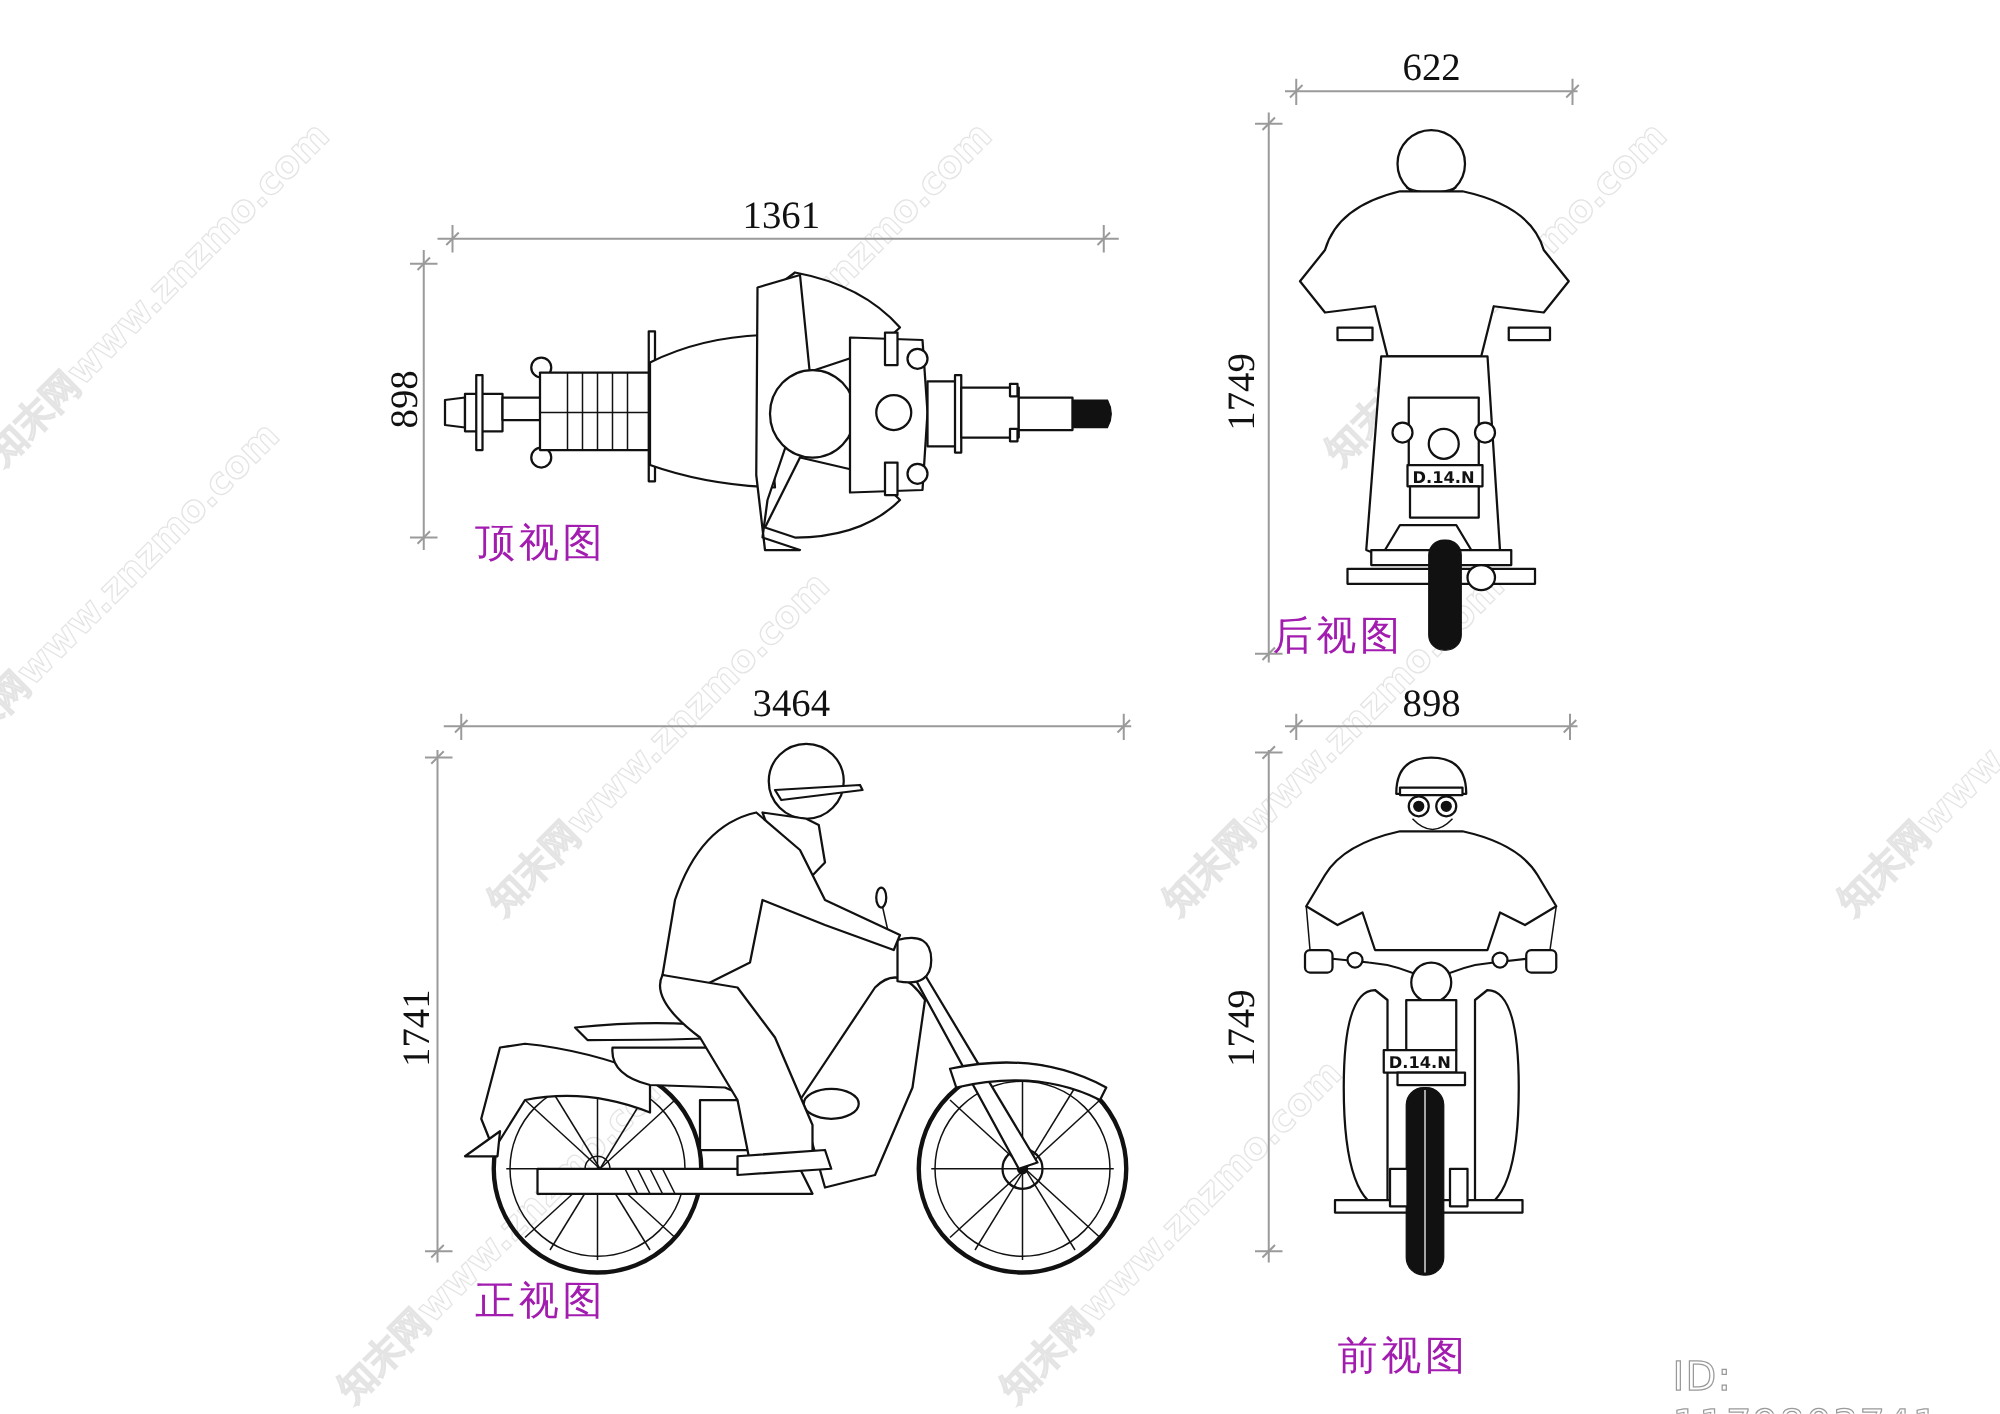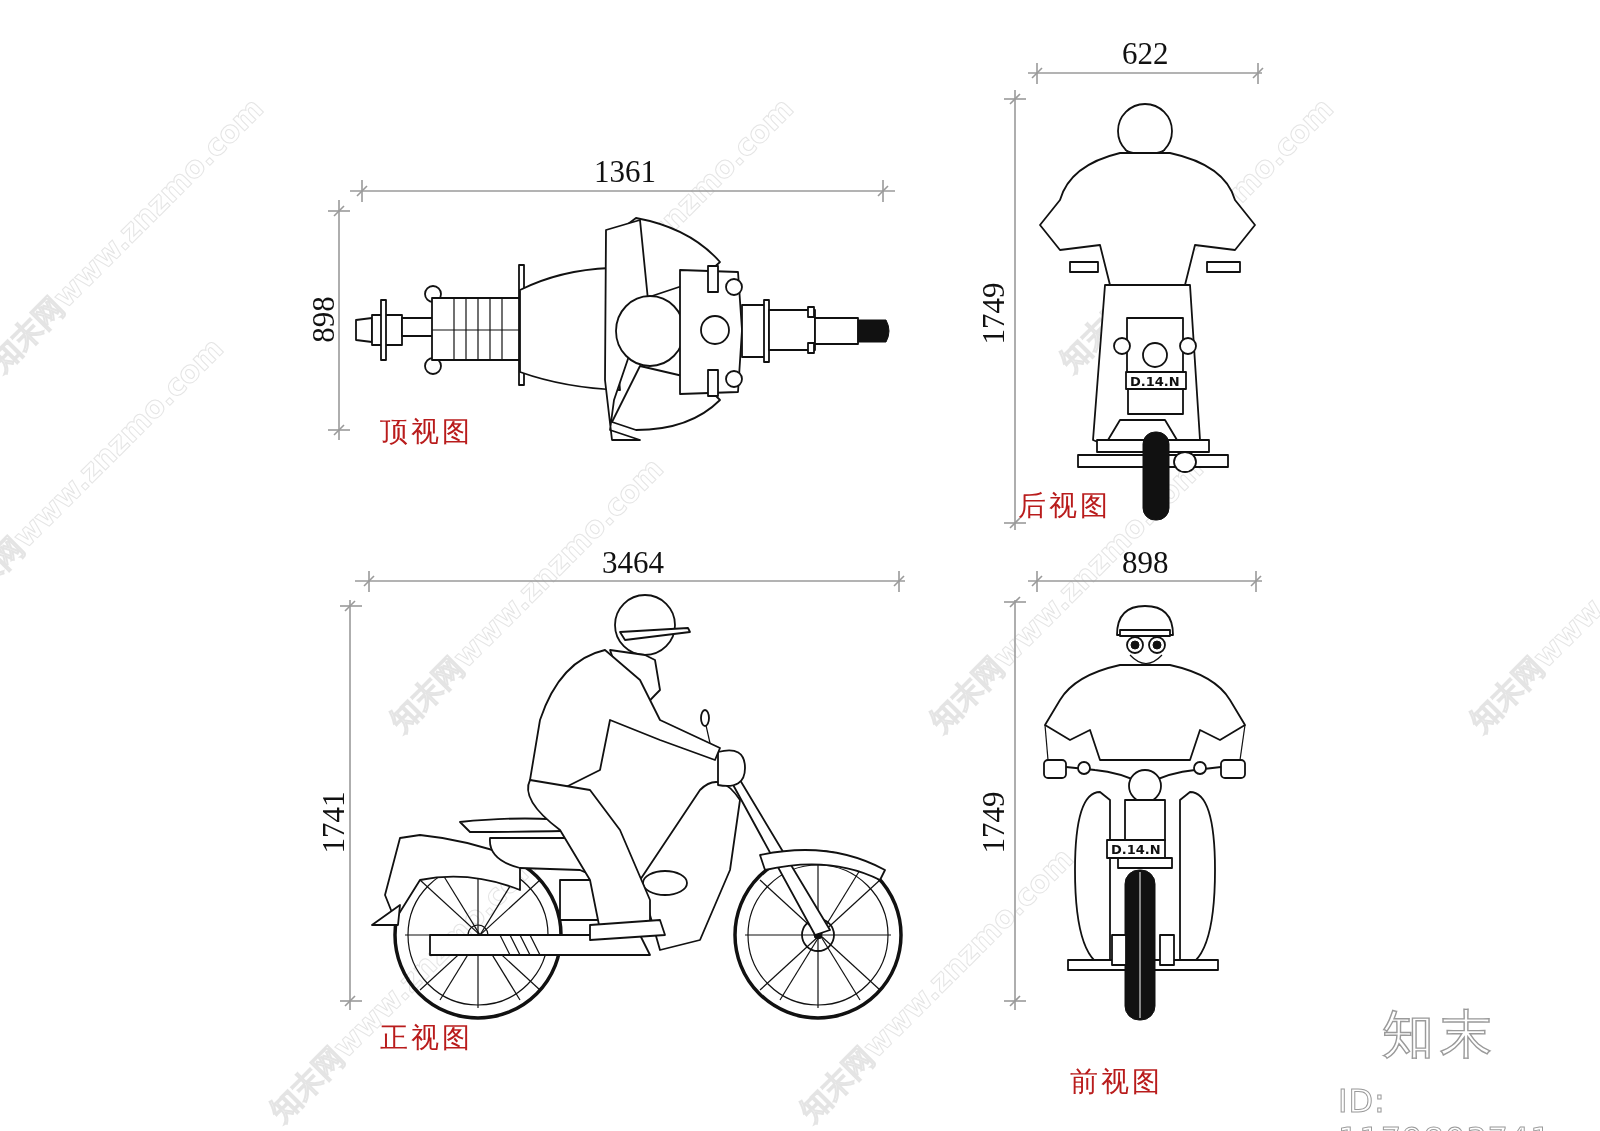--- a/index.html
+++ b/index.html
@@ -3,21 +3,21 @@
 <meta charset="utf-8">
 <style>
   html, body { margin: 0; padding: 0; background: #ffffff; }
   body { width: 1600px; height: 1131px; position: relative; overflow: hidden;
          font-family: "DejaVu Serif", "Liberation Serif", serif; }
   .canvas { position: absolute; left: 0; top: 0; width: 1600px; height: 1131px; }
   .dim-text { position: absolute; font-family: "Liberation Serif", "DejaVu Serif", serif;
               font-size: 31px; color: #111; line-height: 1; }
   .dim-text.vert { transform: rotate(-90deg); transform-origin: center center; }
   .view-label { position: absolute; font-family: "DejaVu Sans", "Liberation Sans", sans-serif;
-                font-size: 28px; color: #b91c1c; line-height: 1; letter-spacing: 3px; }
+                font-size: 32px; color: #a21caf; line-height: 1; letter-spacing: 3px; }
   .brand { position: absolute; left: 1382px; top: 1000px; font-family: "DejaVu Sans", sans-serif;
            font-size: 52px; color: #fff; -webkit-text-stroke: 1.4px #9a9a9a; letter-spacing: 6px; }
   .brand-id { position: absolute; left: 1338px; top: 1082px; font-family: "DejaVu Sans", sans-serif;
               font-size: 32px; color: #fff; -webkit-text-stroke: 1px #9a9a9a; letter-spacing: 1px; }
   .wm { position: absolute; font-family: "DejaVu Sans", sans-serif; font-size: 30px; font-weight: bold;
         color: #fff; -webkit-text-stroke: 1px #e2e2e2; white-space: nowrap;
         transform: rotate(-45deg); transform-origin: left bottom; opacity: 0.9; }
   svg .dim { stroke: #9a9a9a; stroke-width: 1.6; fill: none; }
   svg .ln { stroke: #111; stroke-width: 1.8; fill: #fff; stroke-linejoin: round; }
   svg .ln2 { stroke: #111; stroke-width: 1.2; fill: none; }
@@ -276,15 +276,14 @@
   <div class="dim-text vert" style="left:302px; top:807px;">1741</div>
 
   <div class="dim-text" style="left:1122px; top:547px;">898</div>
   <div class="dim-text vert" style="left:962px; top:807px;">1749</div>
 
   <div class="view-label" style="left:380px; top:418px;">顶视图</div>
   <div class="view-label" style="left:1018px; top:492px;">后视图</div>
   <div class="view-label" style="left:380px; top:1024px;">正视图</div>
   <div class="view-label" style="left:1070px; top:1052px;margin-top:16px;">前视图</div>
 
-  <div class="brand">知末</div>
   <div class="brand-id">ID: 1179803741</div>
 </div>
 
 </body></html>

